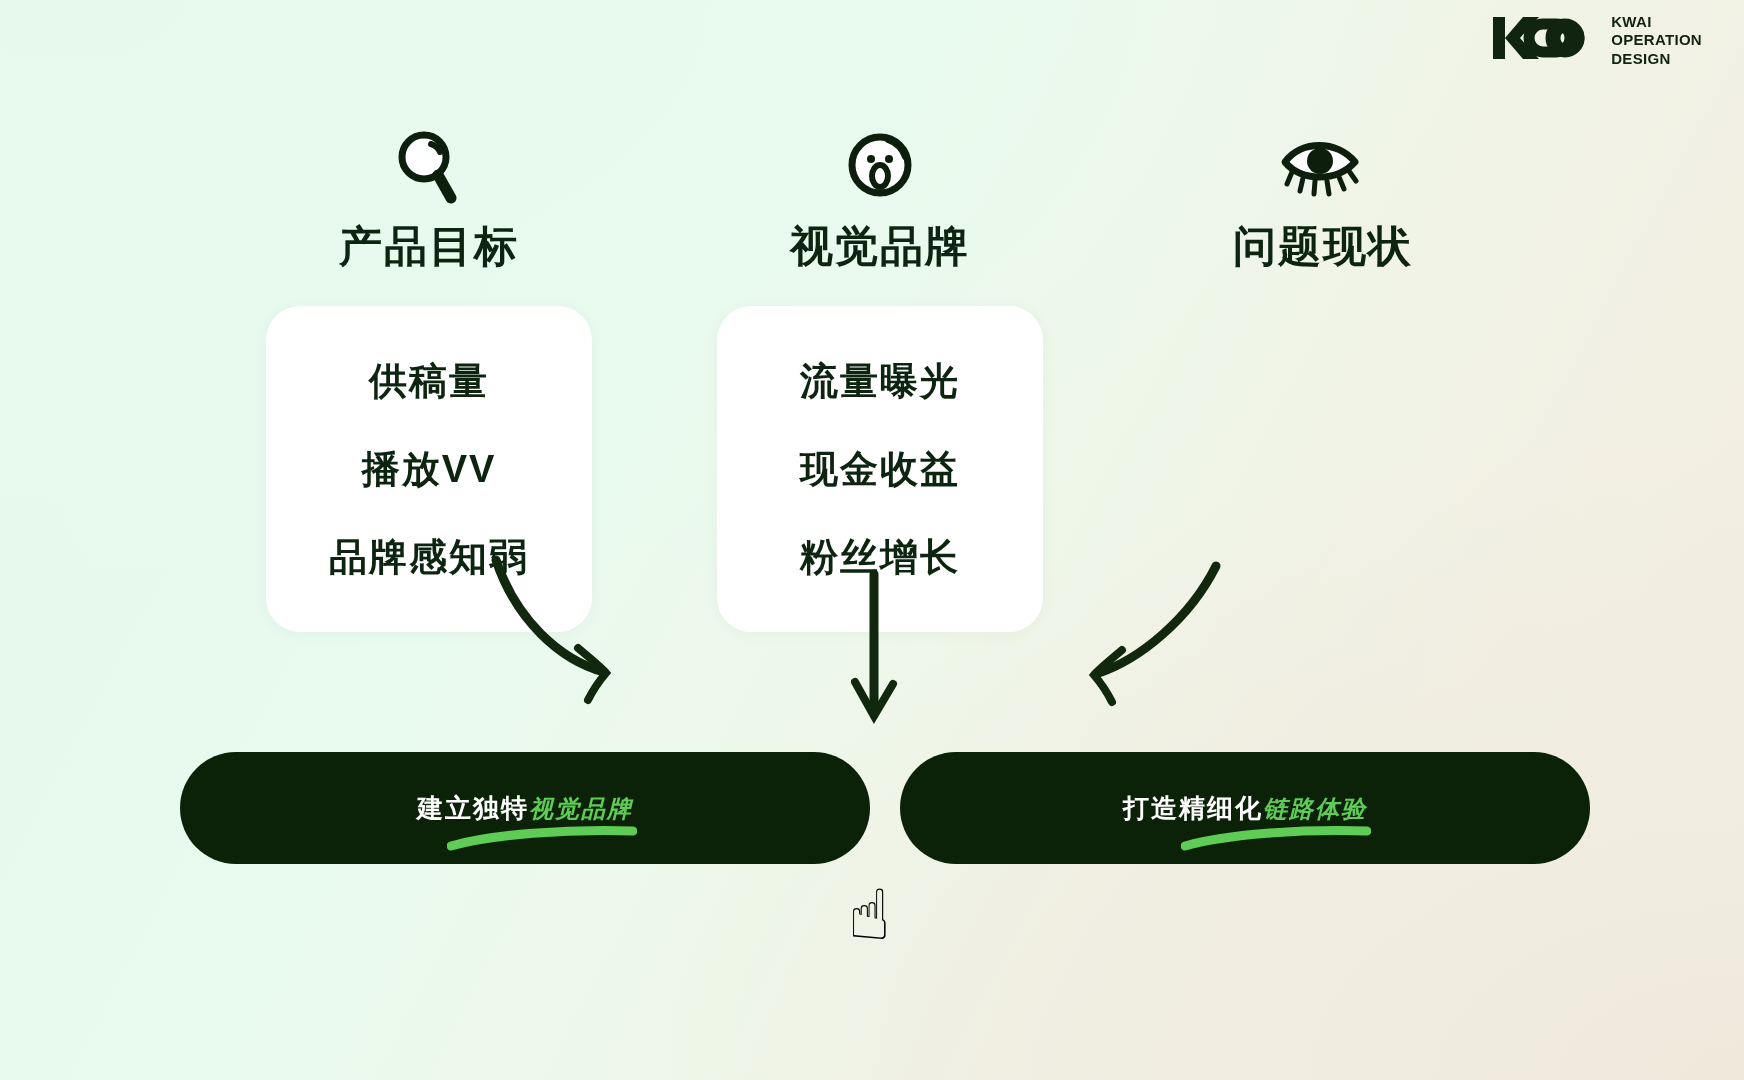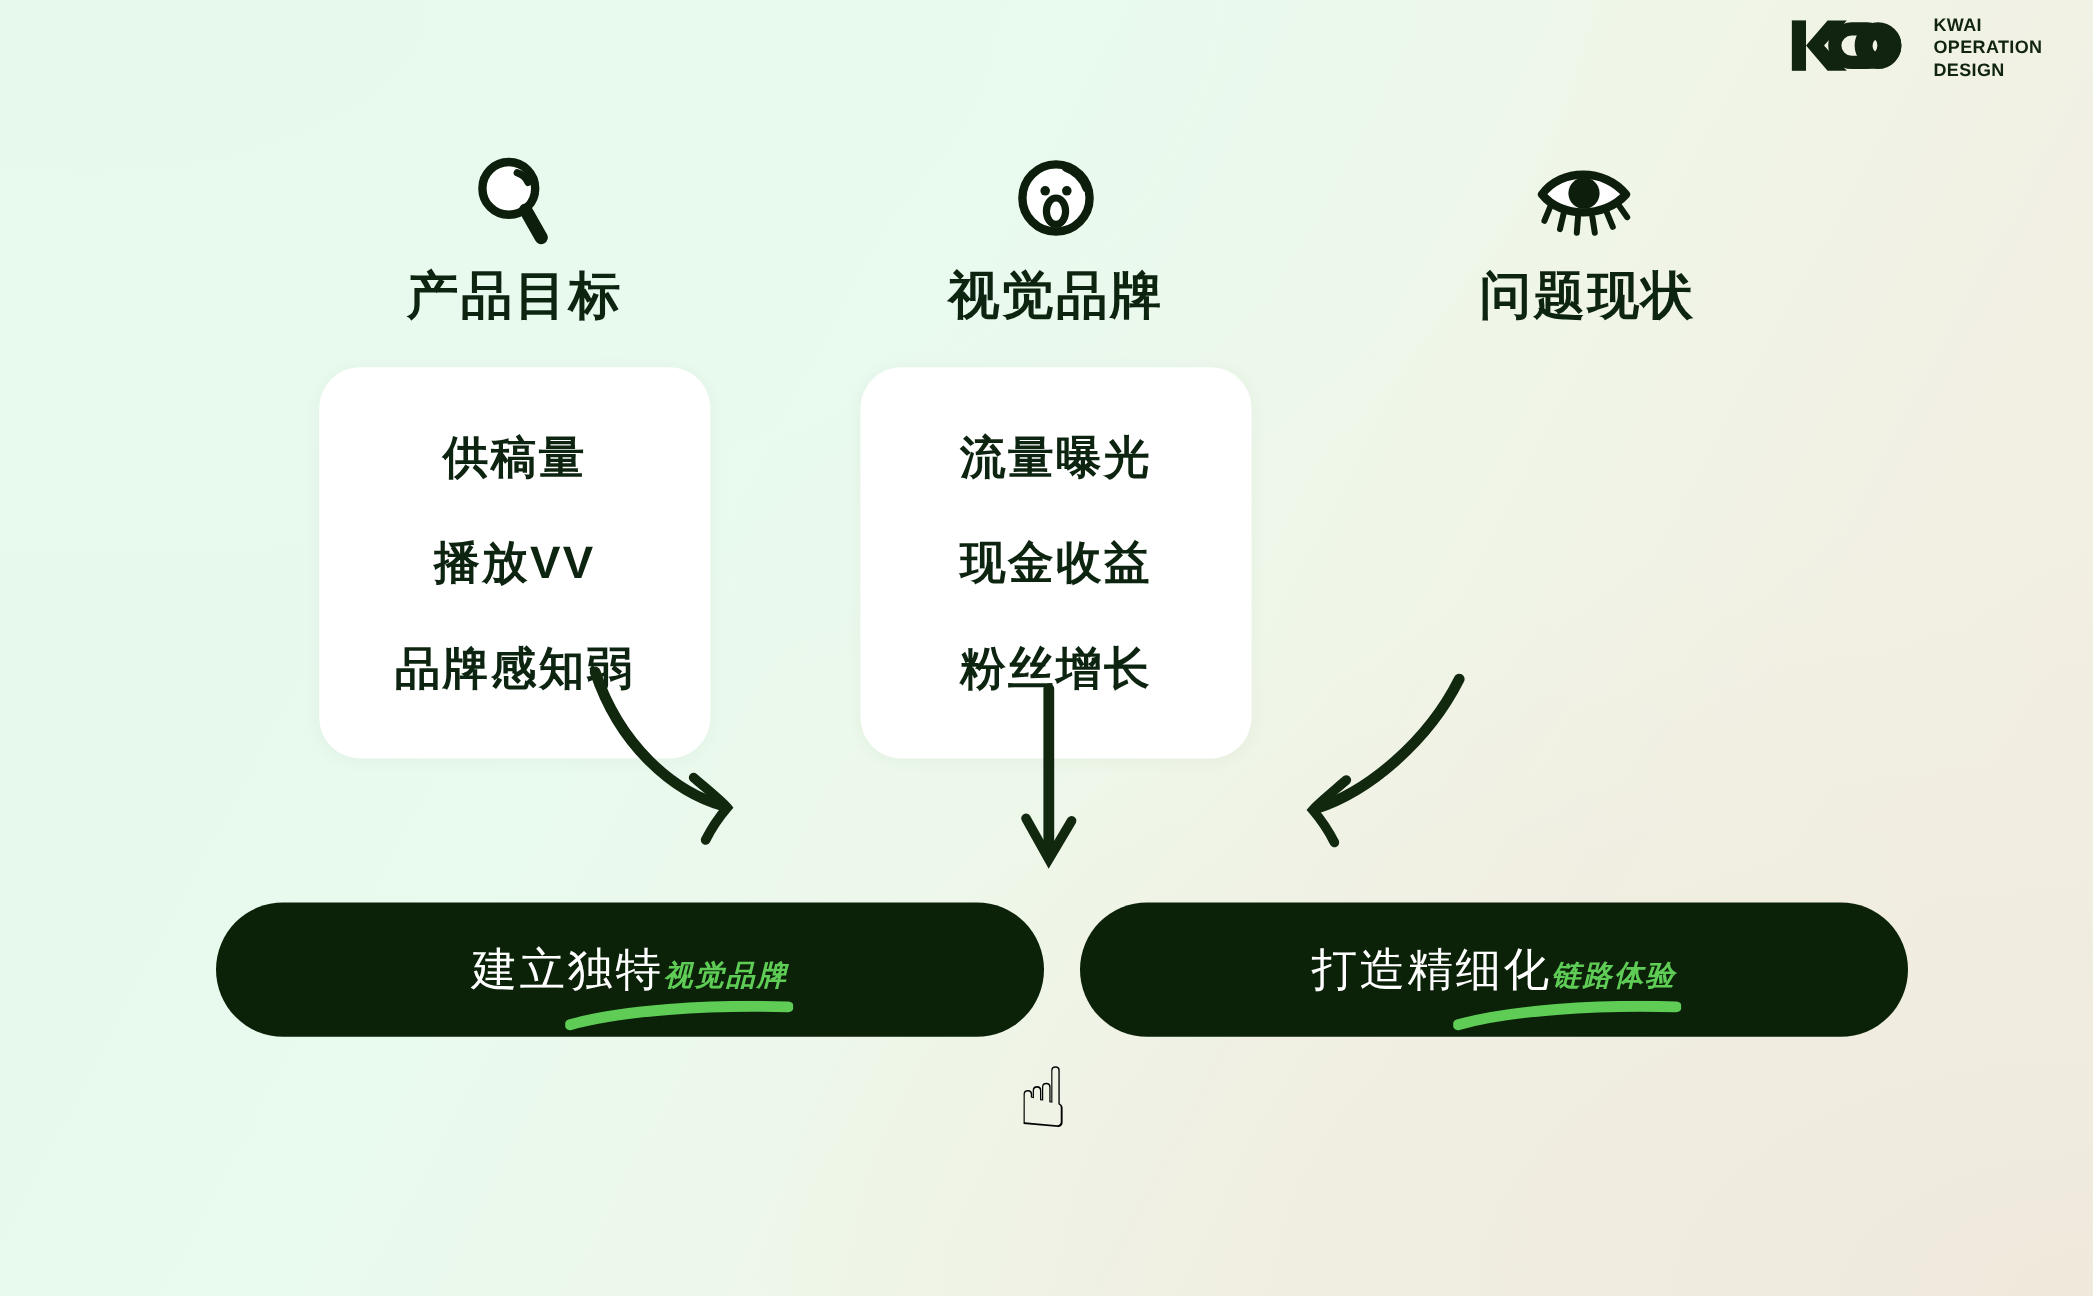--- a/index.html
+++ b/index.html
@@ -57,21 +57,21 @@
 
   
   .pill{
     position:absolute;top:752px;height:112px;
     background:#0b2209;border-radius:58px;
     display:flex;align-items:center;justify-content:center;
   }
   #pill0{left:180px;width:690px;}
   #pill1{left:900px;width:690px;}
   .pill .pill-inner{position:relative;display:flex;align-items:baseline;}
-  .pill .pw{color:#ffffff;font-size:38px;font-weight:normal;letter-spacing:2px;}
+  .pill .pw{color:#ffffff;font-size:26px;font-weight:bold;letter-spacing:2px;}
   .pill .pg{color:#5ecc55;font-size:24px;font-weight:bold;letter-spacing:2px;font-style:italic;}
   .pill .underline{
     position:absolute;bottom:-26px;right:-4px;
   }
 
   #pointer{
     position:absolute;left:848px;top:880px;
     font-size:70px;line-height:1;
     filter:saturate(1.15);
   }

